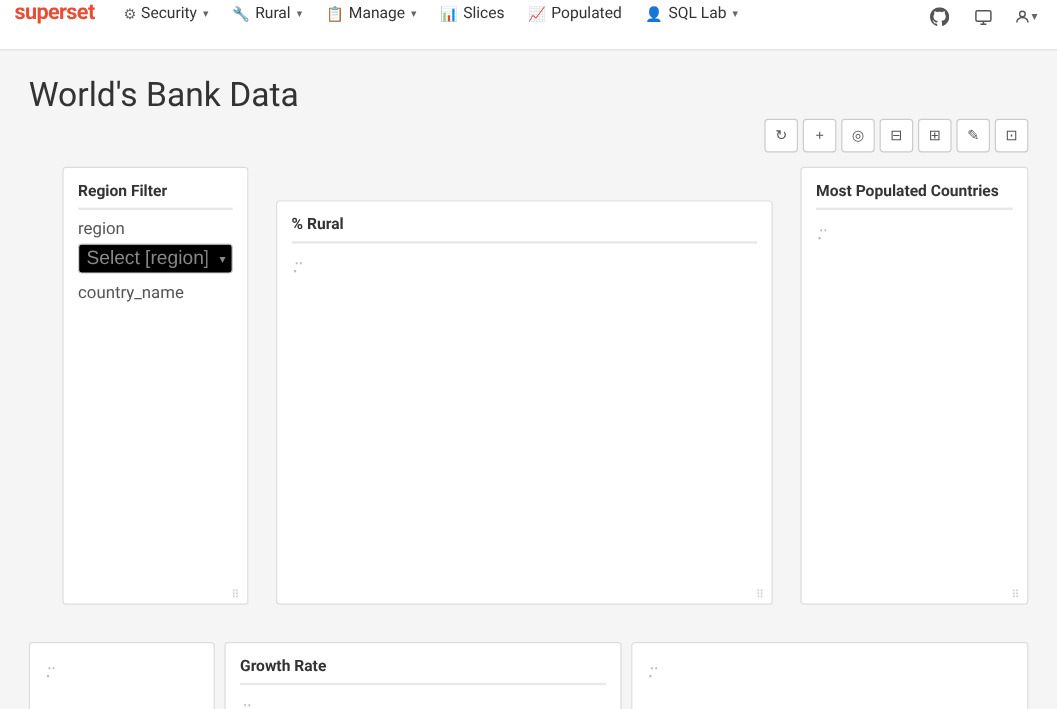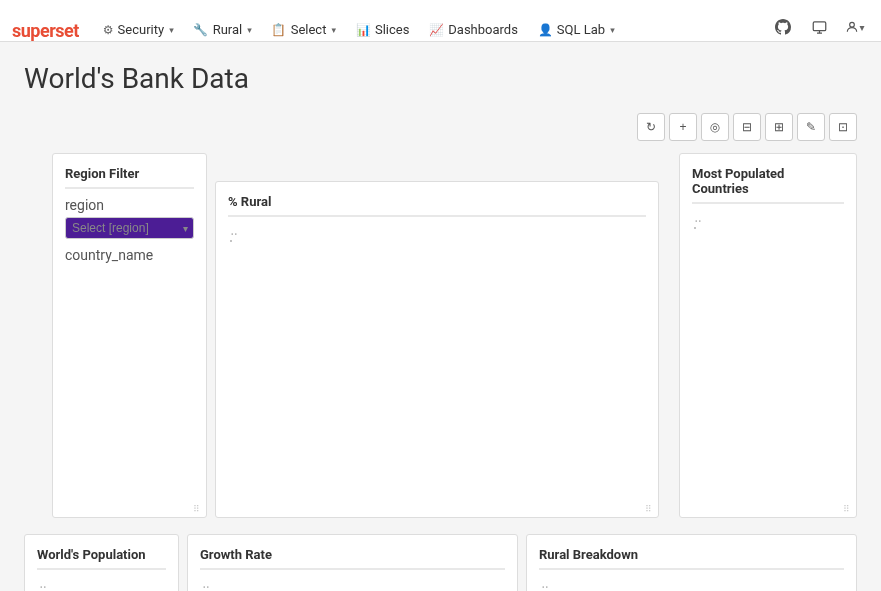--- a/index.html
+++ b/index.html
@@ -4,21 +4,21 @@
   <style>
     * { box-sizing: border-box; margin: 0; padding: 0; }
     body { font-family: -apple-system, BlinkMacSystemFont, "Segoe UI", Roboto, sans-serif; font-size: 13px; background: #f5f5f5; color: #333; }
 
     
     .navbar {
       background: #fff;
       border-bottom: 1px solid #ddd;
       height: 42px;
       display: flex;
-      align-items: flex-end;
+      align-items: flex-start;
       padding: 0 12px;
       gap: 4px;
     }
     .navbar-brand {
       font-size: 18px;
       font-weight: 700;
       color: #e84d35;
       margin-right: 12px;
       letter-spacing: -0.5px;
     }
@@ -54,21 +54,21 @@
     }
 
     
     .main-content {
       padding: 20px 24px;
     }
     .page-title {
       font-size: 28px;
       font-weight: 400;
       color: #333;
-      margin-bottom: 18px;
+      margin-bottom: 4px;
     }
 
     
     .toolbar-row {
       display: flex;
       justify-content: flex-end;
       gap: 4px;
       margin-bottom: 12px;
     }
     .toolbar-btn {
@@ -83,21 +83,21 @@
       cursor: pointer;
       color: #555;
       font-size: 12px;
     }
 
     
     .dashboard-grid {
       display: grid;
       grid-template-columns: 155px 1fr 190px;
       grid-template-rows: auto auto;
-      gap: 8px;
+      gap: 23px;
       padding-left: 28px;
     }
 
     .panel {
       background: #fff;
       border: 1px solid #ddd;
       border-radius: 3px;
       padding: 12px;
       position: relative;
     }
@@ -133,22 +133,22 @@
       margin-top: 8px;
     }
     .filter-select-wrapper {
       position: relative;
     }
     .filter-select-wrapper select {
       width: 100%;
       padding: 3px 20px 3px 6px;
       border: 1px solid #ccc;
       border-radius: 3px;
-      background: #4c1d95;
-      font-size: 12px;
+      background: #000000;
+      font-size: 16px;
       color: #888;
       appearance: none;
       cursor: pointer;
     }
     .filter-select-wrapper::after {
       content: "▾";
       position: absolute;
       right: 6px;
       top: 50%;
       transform: translateY(-50%);
@@ -174,21 +174,20 @@
       margin-top: 28px;
     }
     .rural-panel .panel-content {
       min-height: 280px;
     }
 
     
     .populated-panel {
       grid-column: 3;
       grid-row: 1;
-      margin-left: 12px;
     }
     .populated-panel .panel-content {
       min-height: 280px;
     }
   </style>
 </head>
 <body>
 
 <nav class="navbar">
   <span class="navbar-brand">superset</span>
@@ -200,32 +199,32 @@
   </div>
 
   <div class="nav-item">
     <span class="icon">🔧</span>
     <span>Rural</span>
     <span class="caret">▾</span>
   </div>
 
   <div class="nav-item">
     <span class="icon">📋</span>
-    <span>Select</span>
+    <span>Manage</span>
     <span class="caret">▾</span>
   </div>
 
   <div class="nav-item">
     <span class="icon">📊</span>
     <span>Slices</span>
   </div>
 
   <div class="nav-item">
     <span class="icon">📈</span>
-    <span>Dashboards</span>
+    <span>Populated</span>
   </div>
 
   <div class="nav-item">
     <span class="icon">👤</span>
     <span>SQL Lab</span>
     <span class="caret">▾</span>
   </div>
 
   <div class="nav-spacer"></div>
 
@@ -293,39 +292,37 @@
         <span class="loading-dots">·̈</span>
       </div>
       <span class="resize-handle">⠿</span>
     </div>
 
   </div>
 
   <div style="display: grid; grid-template-columns: 155px 1fr 190px; gap: 8px; margin-top: 8px;">
 
     <div class="panel">
-      <div class="panel-title">World's Population</div>
       <div class="panel-content" style="min-height: 120px;">
         <span class="loading-dots">·̈</span>
       </div>
 
     </div>
 
     <div style="grid-column: 2 / 4; display: grid; grid-template-columns: 1fr 1fr; gap: 8px;">
 
       <div class="panel">
         <div class="panel-title">Growth Rate</div>
         <div class="panel-content" style="min-height: 60px;">
           <span class="loading-dots">·̈</span>
         </div>
 
       </div>
 
       <div class="panel">
-        <div class="panel-title">Rural Breakdown</div>
         <div class="panel-content" style="min-height: 60px;">
           <span class="loading-dots">·̈</span>
         </div>
 
       </div>
 
     </div>
   </div>
 
 </div>

